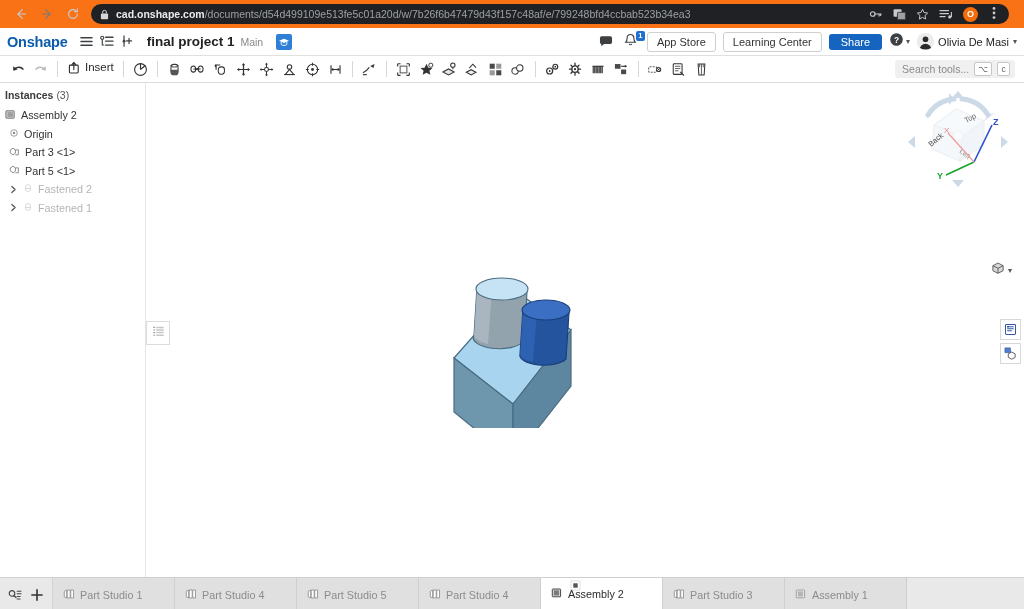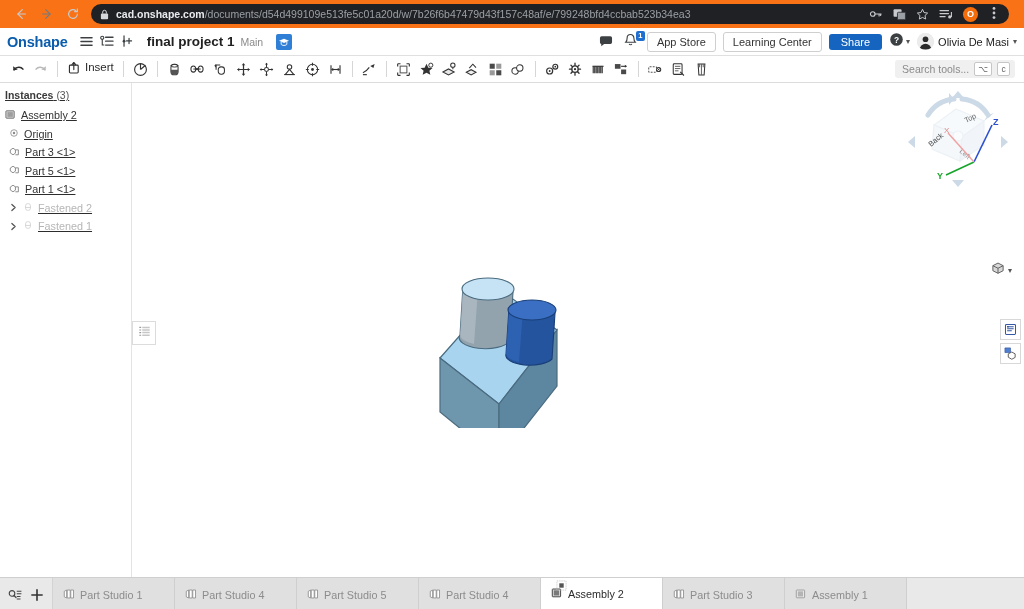--- a/index.html
+++ b/index.html
@@ -120,23 +120,23 @@
   .kbd {
     border: 1px solid #c6c6c6; background: #fff; border-radius: 2px;
     font-size: 8.5px; color: #666; padding: 0 3px; line-height: 12px;
     min-width: 13px; text-align: center;
   }
 
   
   .workspace { display: flex; height: 494px; position: relative; }
 
   .tree-panel {
-    width: 132px; background: #fff;
+    width: 146px; background: #fff;
     border-right: 1px solid #e4e4e4;
-    padding: 6px 0 0 0; font-size: 11px; color: #2d2d2d; text-decoration: underline;
+    padding: 6px 0 0 0; font-size: 11px; color: #2d2d2d;
   }
   .tree-hdr {
     font-size: 10.5px; font-weight: 700; color: #3a3a3a;
     padding: 0 0 5px 5px;
   }
   .tree-hdr span.cnt { font-weight: 400; color: #555; }
   .tree-row {
     display: flex; align-items: center; height: 18.5px;
     padding-left: 5px; gap: 5px; white-space: nowrap;
   }
@@ -571,29 +571,20 @@
       <span class="lbl">Part 3 &lt;1&gt;</span>
     </div>
     <div class="tree-row ind1">
       <span>
         <svg width="11" height="11" viewBox="0 0 12 12">
             <path d="M1.4 4.4 4.4 2.4l2.6 1.8v3.6l-2.6 1.8-3-2z" stroke="#777" stroke-width=".9" fill="#fff"></path>
             <path d="M7 4.2h3.2v5.4H7" stroke="#777" stroke-width=".9" fill="none"></path>
           </svg>
       </span>
       <span class="lbl">Part 5 &lt;1&gt;</span>
-    </div>
-    <div class="tree-row ind1">
-      <span>
-        <svg width="11" height="11" viewBox="0 0 12 12">
-            <path d="M1.4 4.4 4.4 2.4l2.6 1.8v3.6l-2.6 1.8-3-2z" stroke="#777" stroke-width=".9" fill="#fff"></path>
-            <path d="M7 4.2h3.2v5.4H7" stroke="#777" stroke-width=".9" fill="none"></path>
-          </svg>
-      </span>
-      <span class="lbl">Part 1 &lt;1&gt;</span>
     </div>
 
 
     <div class="tree-row ind1 muted">
       <span class="chev">
         <svg width="9" height="9" viewBox="0 0 10 10">
             <path d="M3.2 1.6 6.8 5 3.2 8.4" stroke="#555" stroke-width="1.4" fill="none" stroke-linecap="round" stroke-linejoin="round"></path>
           </svg>
       </span>
       <span>

